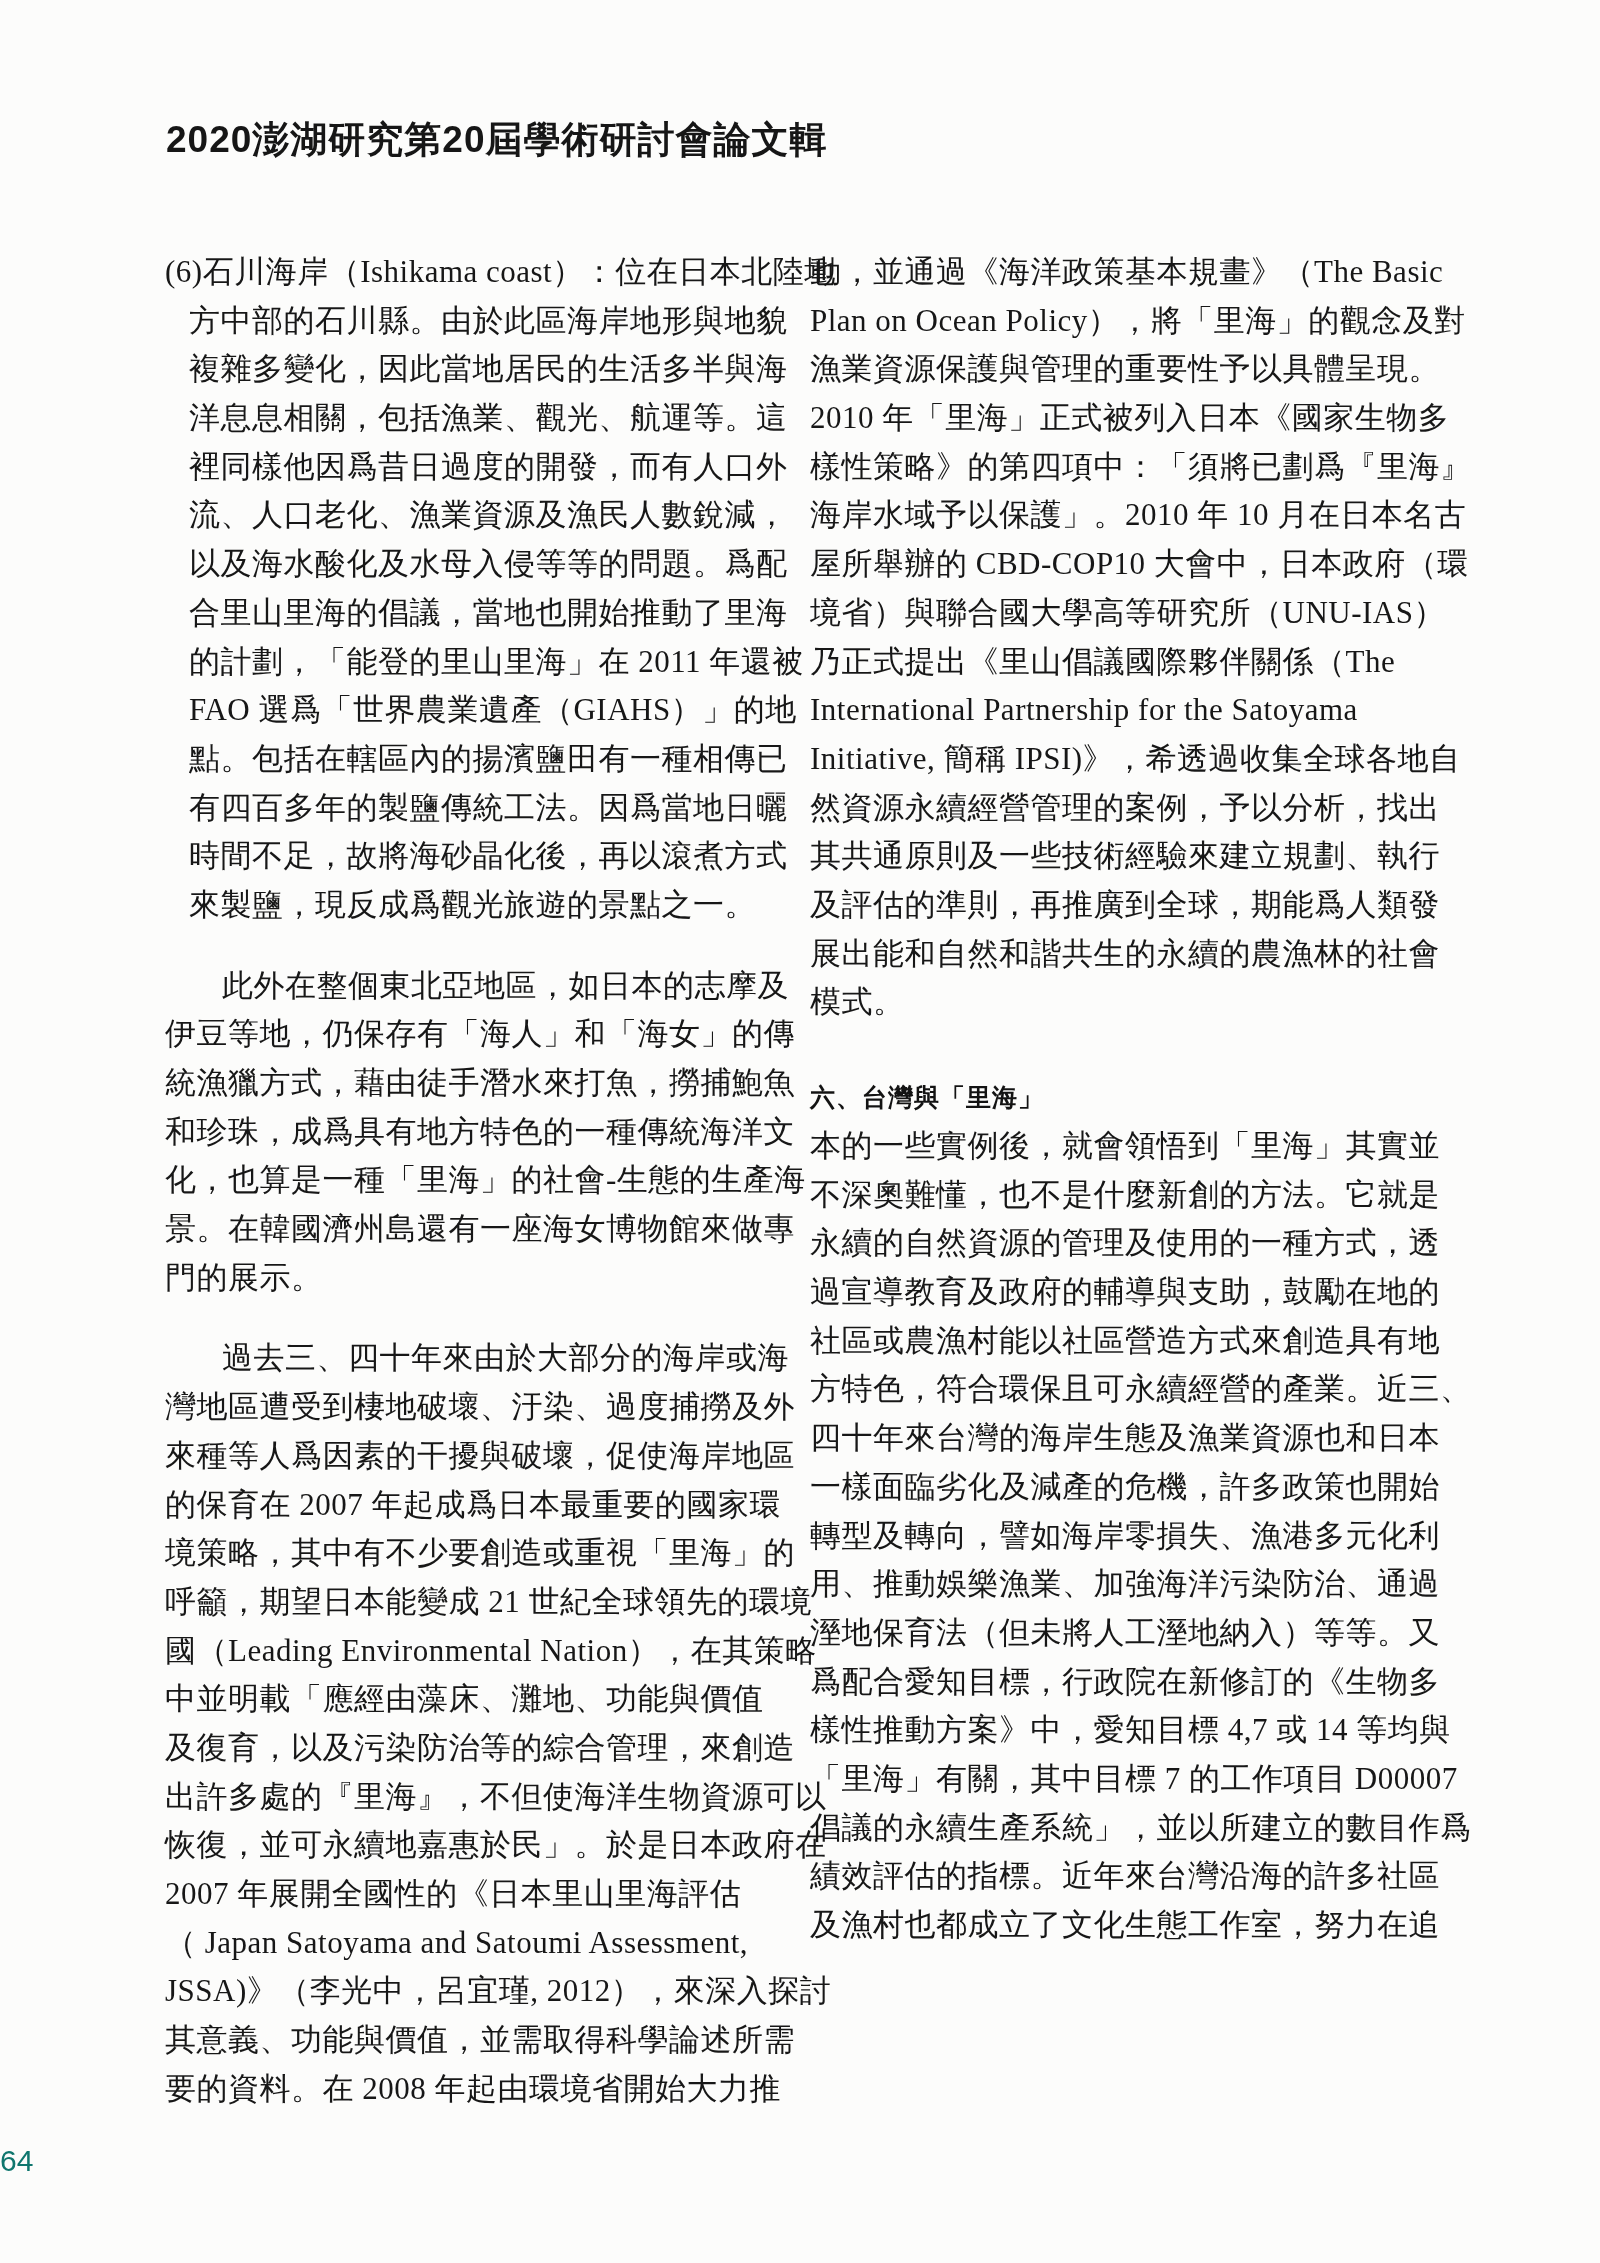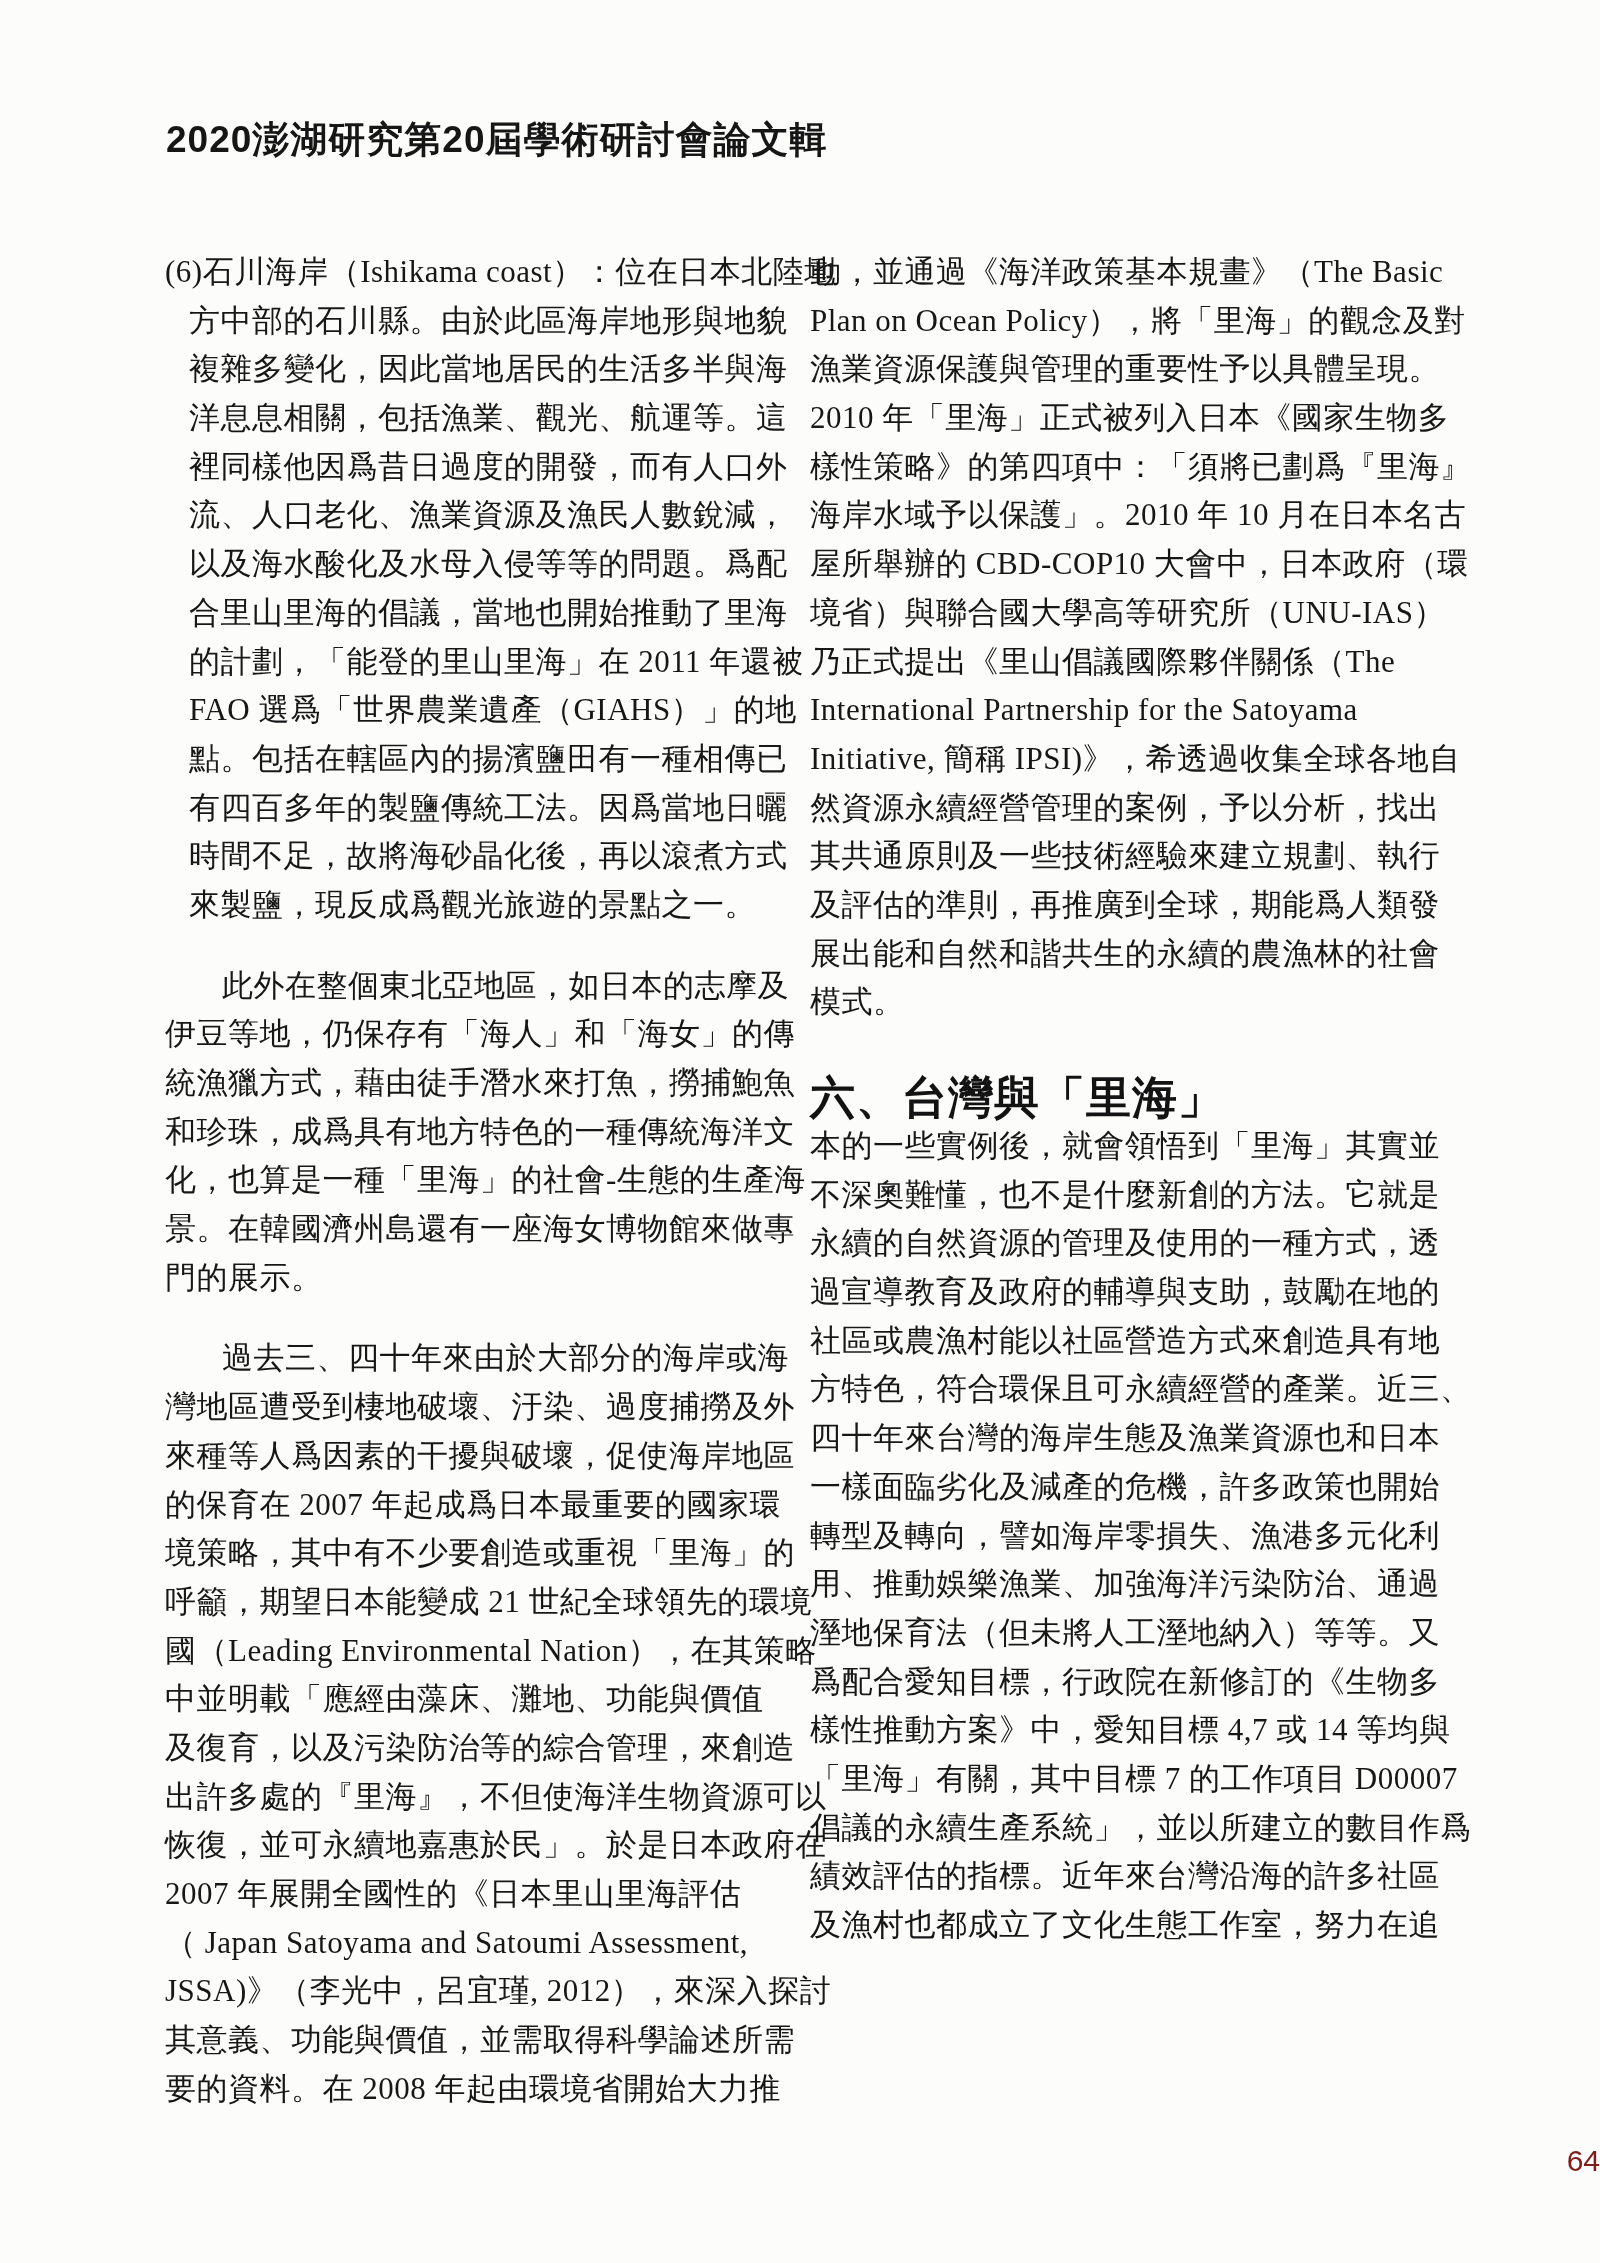--- a/index.html
+++ b/index.html
@@ -27,29 +27,29 @@
     height:48.7px;line-height:48.7px;
     font-size:31px;white-space:nowrap;
     letter-spacing:0.5px;color:#171717;
   }
   .ind1{padding-left:24px;}   
   .ind2{padding-left:57px;margin-top:32px;}   
 
   .section-heading{
     margin-top:46px;height:49px;line-height:49px;
     font-family:"Liberation Sans","DejaVu Sans",sans-serif;
-    font-weight:bold;font-size:45px;letter-spacing:1px;
+    font-weight:bold;font-size:25px;letter-spacing:1px;
     white-space:nowrap;color:#131313;
   }
 
   .page-number{
     position:absolute;left:0;top:2144px;width:1600px;
-    text-align:right;
+    text-align:left;
     font-family:"Liberation Sans","DejaVu Sans",sans-serif;
-    font-size:30px;color:#7f1d1d;
+    font-size:30px;color:#0f766e;
   }
 </style>
 </head>
 <body>
 
 <div class="page">
 
   <div class="header-title">2020澎湖研究第20屆學術研討會論文輯</div>
 
   <div class="column column-left">

